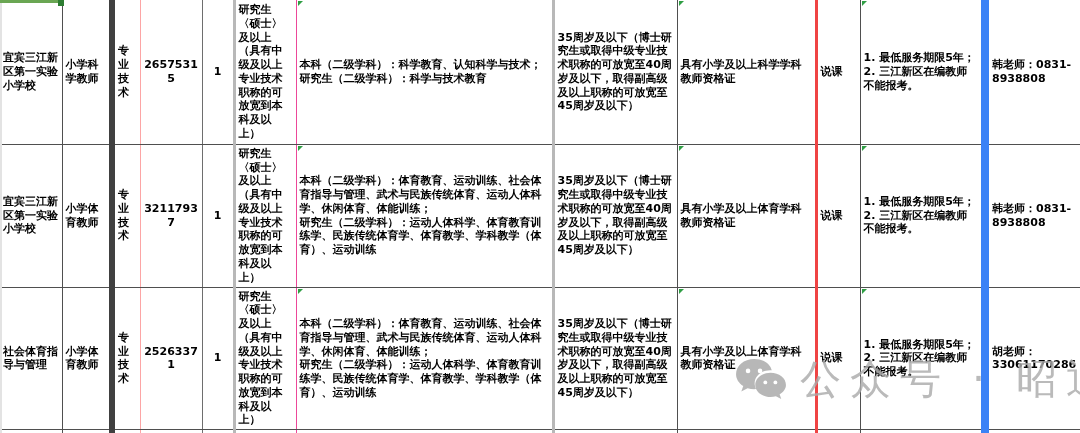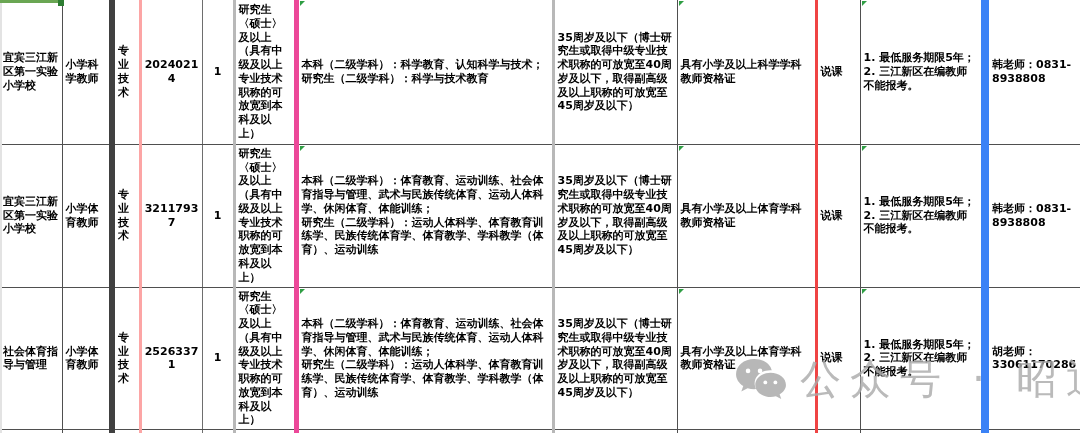--- a/index.html
+++ b/index.html
@@ -6,24 +6,24 @@
   #shot{position:relative;width:1080px;height:433px;background:#ffffff;overflow:hidden;
         font-family:"DejaVu Sans","Liberation Sans",sans-serif;font-weight:bold;color:#000;}
   table{border-collapse:collapse;table-layout:fixed;width:1080px;position:absolute;top:0;left:0;}
   td{vertical-align:middle;padding:2px 3px;font-size:11px;line-height:1.25;overflow:hidden;
      border-bottom:1px solid #4f4f4f;position:relative;}
   tr.partial td{border-bottom:none;padding:0;}
   .txt{white-space:pre-wrap;word-break:break-all;display:inline-block;}
   
   .c0{border-right:1px solid #4f4f4f;}
   .c1{border-right:6px solid #404040;}
-  .c2{border-right:3px solid #fca5a5;}
+  .c2{border-right:1px solid #fca5a5;}
   .c3{border-right:1px solid #6e6e6e;text-align:center;}
   .c4{border-right:3px solid #b8b8b8;text-align:center;}
-  .c5{border-right:5px solid #ec4899;text-decoration:underline;}
+  .c5{border-right:1px solid #ec4899;text-decoration:underline;}
   .c6{border-right:3px solid #b8b8b8;}
   .c7{border-right:1px solid #4f4f4f;}
   .c8{border-right:3px solid #ef4444;}
   .c9{border-right:1px solid #4f4f4f;}
   .c10{border-right:8px solid #3b82f6;}
   .c11{border-right:none;}
   .r1{height:144px;} .r2{height:143px;} .r3{height:141px;} .partial{height:5px;}
   
   .corner-mark{position:absolute;top:1px;left:1px;width:0;height:0;
     border-top:5px solid #2f9e44;border-right:5px solid transparent;}
@@ -57,21 +57,21 @@
         <col style="width:139px">
       <col style="width:44px">
         <col style="width:125px">
         <col style="width:95px">
     </colgroup>
     <tbody id="tb">
         <tr class="r1">
           <td class="c0"><span class="txt">宜宾三江新区第一实验小学校</span></td>
           <td class="c1"><span class="txt">小学科学教师</span></td>
           <td class="c2"><span class="txt">专业技术</span></td>
-          <td class="c3"><span class="txt">20240214</span></td>
+          <td class="c3"><span class="txt">26575315</span></td>
           <td class="c4"><span class="txt">1</span></td>
           <td class="c5"><span class="txt">研究生〈硕士〉及以上（具有中级及以上专业技术职称的可放宽到本科及以上）</span></td>
           <td class="c6"><span class="corner-mark"></span><span class="txt">本科（二级学科）：科学教育、认知科学与技术；
 研究生（二级学科）：科学与技术教育</span></td>
           <td class="c7"><span class="txt">35周岁及以下（博士研究生或取得中级专业技术职称的可放宽至40周岁及以下，取得副高级及以上职称的可放宽至45周岁及以下）</span></td>
           <td class="c8"><span class="corner-mark"></span><span class="txt">具有小学及以上科学学科教师资格证</span></td>
           <td class="c9"><span class="txt">说课</span></td>
           <td class="c10"><span class="corner-mark"></span><span class="txt">1. 最低服务期限5年；
 2. 三江新区在编教师不能报考。</span></td>
           <td class="c11"><span class="txt">韩老师：0831-

